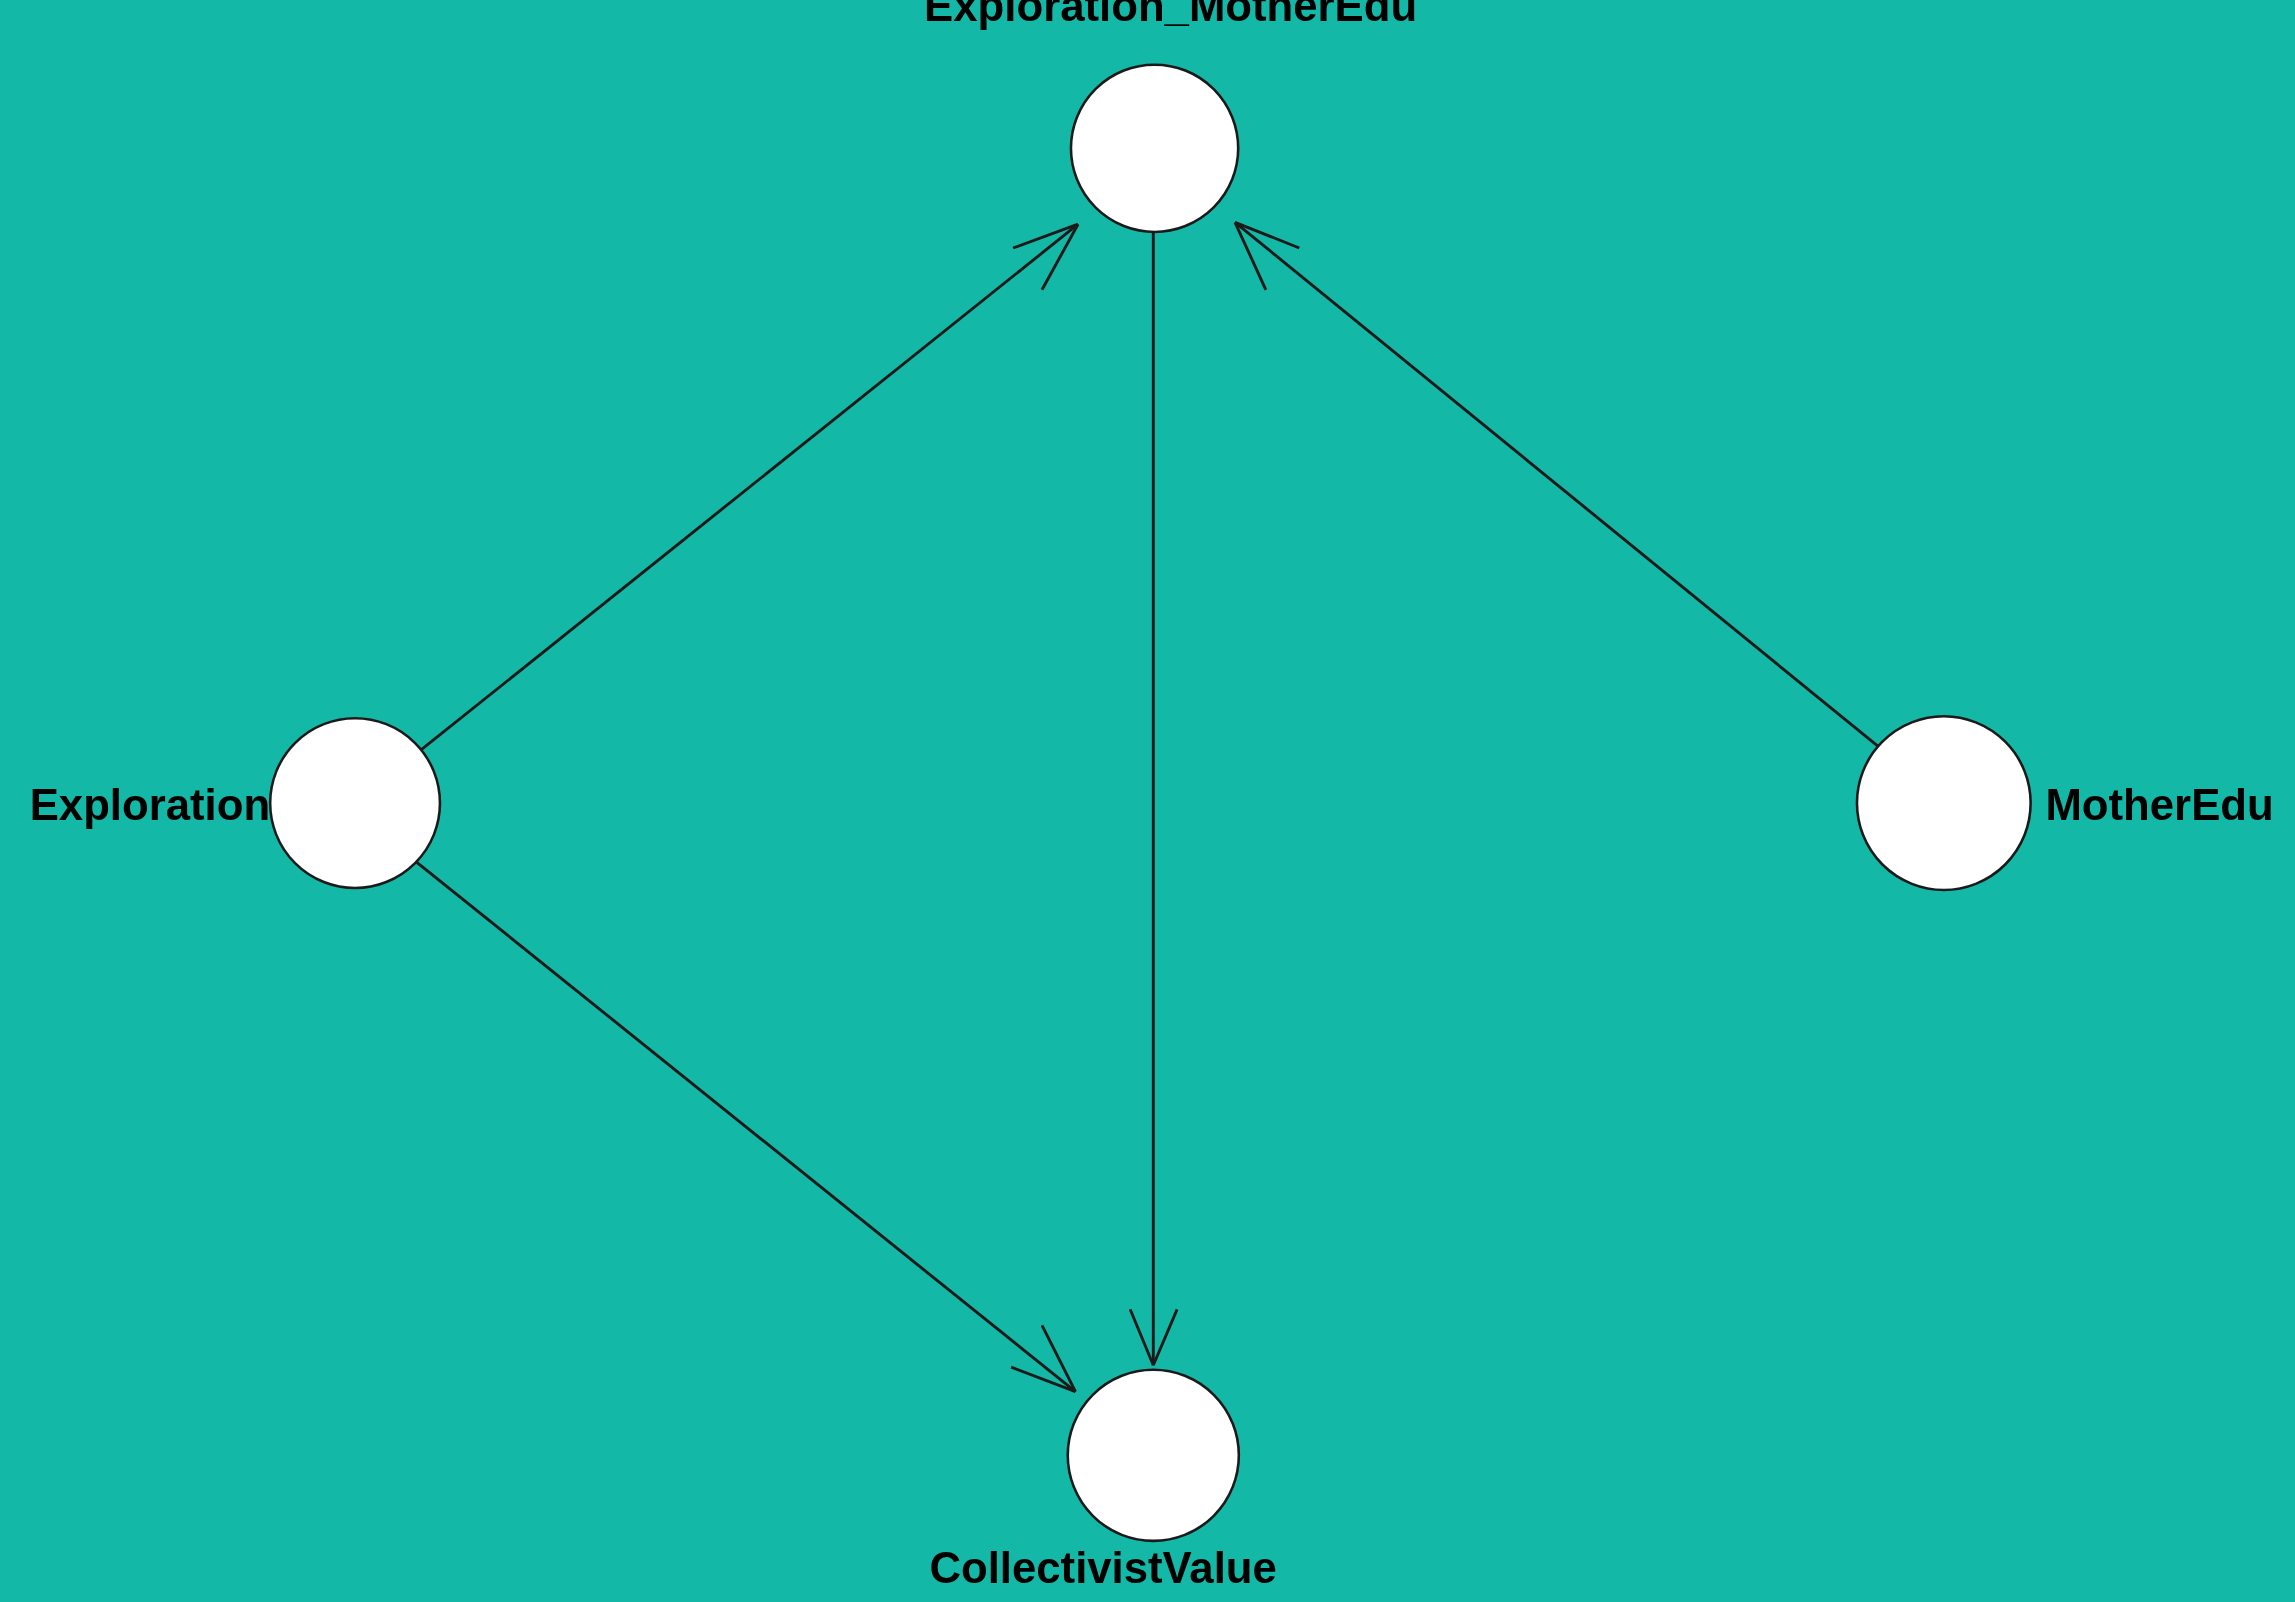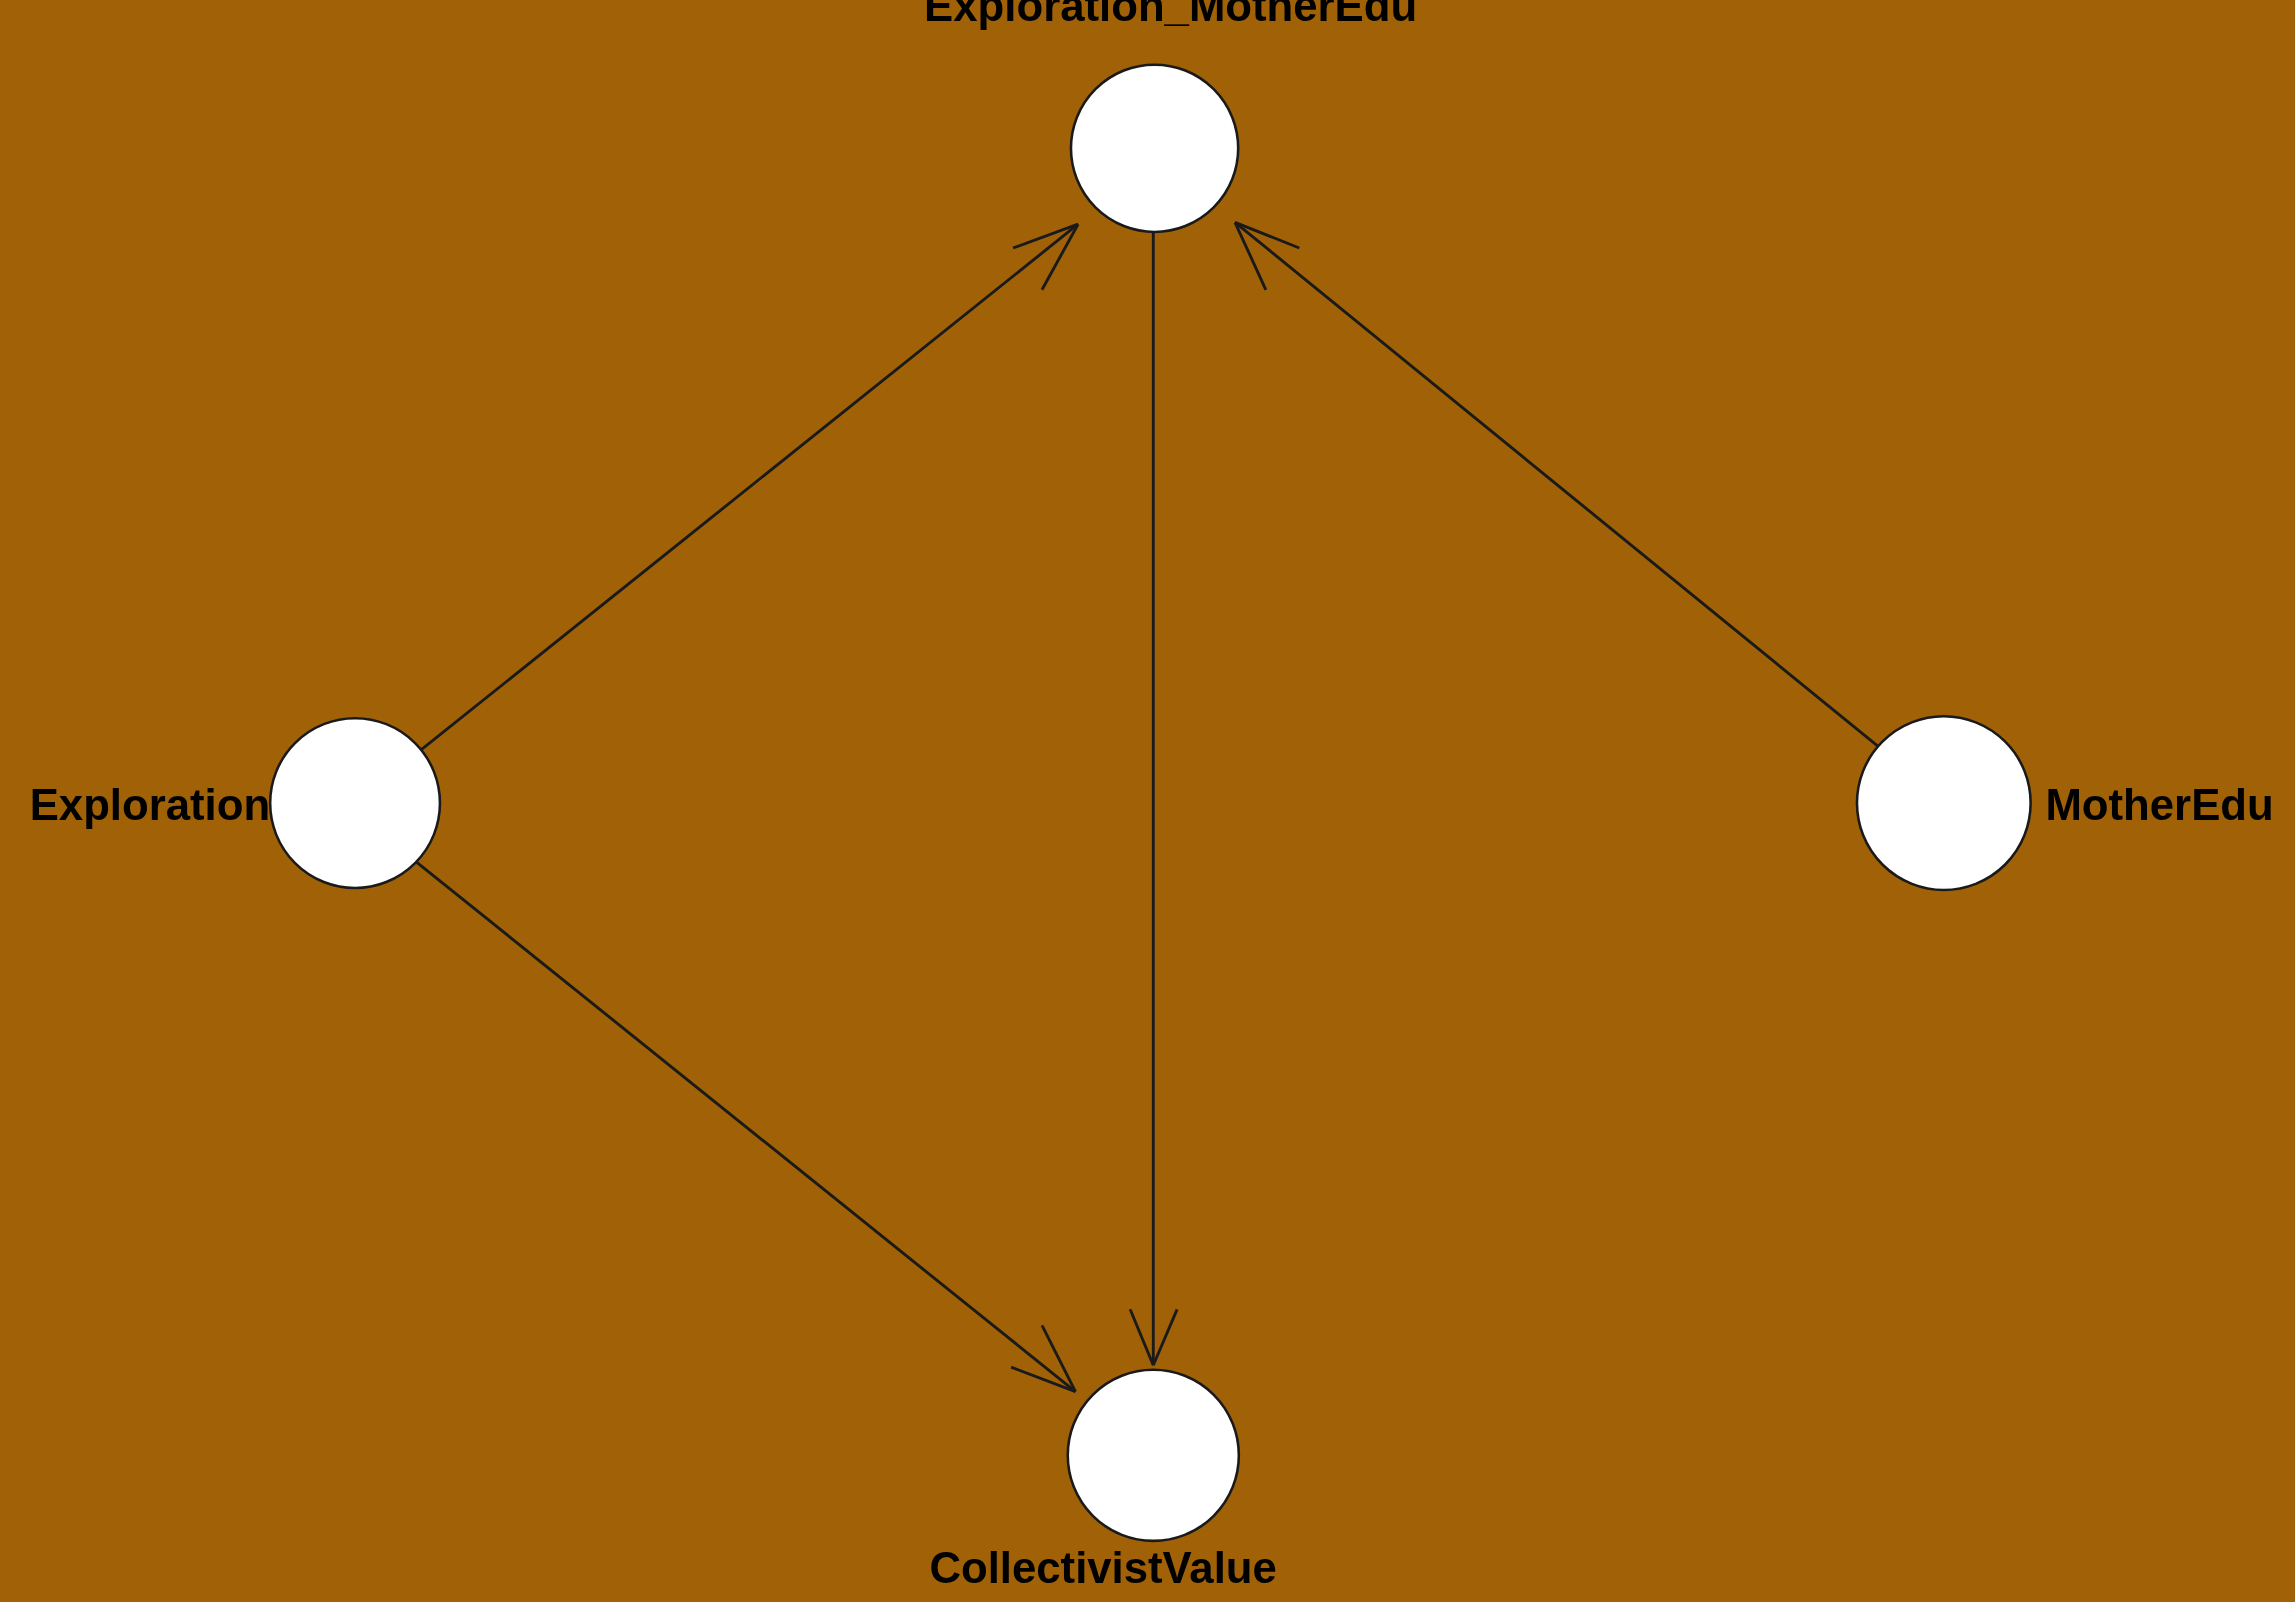--- a/index.html
+++ b/index.html
@@ -44,21 +44,21 @@
     font-family: "Liberation Sans", sans-serif;
     font-weight: bold;
     font-size: 68px;
     fill: #000000;
     dominant-baseline: alphabetic;
   }
 </style>
 </head>
 <body>
 
-<div id="diagram-root" style="background: #a16207;">
+<div id="diagram-root" style="background: #14b8a6;">
   <svg class="canvas" viewBox="0 0 3568 2491" xmlns="http://www.w3.org/2000/svg">
 
     <g>
       <g>
         <path class="edge-line" d="M 655,1165 L 1676,348" stroke="#1a1a1a"></path>
         <path class="arrow-barb" d="M 1676,348 L 1575,385 M 1676,348 L 1620,450" stroke="#1a1a1a"></path>
       </g>
       <g>
         <path class="edge-line" d="M 2930,1168 L 1920,345" stroke="#1a1a1a"></path>
         <path class="arrow-barb" d="M 1920,345 L 2020,385 M 1920,345 L 1968,450" stroke="#1a1a1a"></path>

